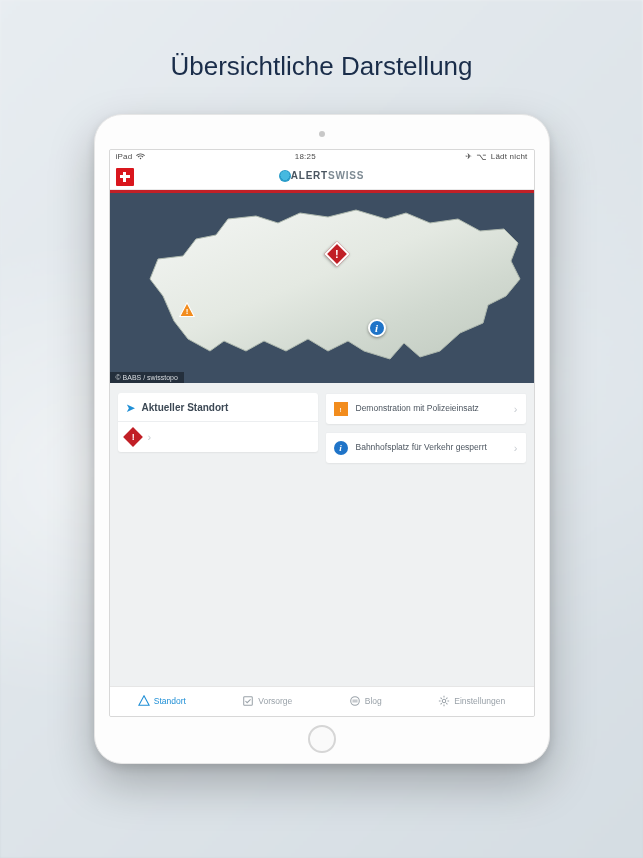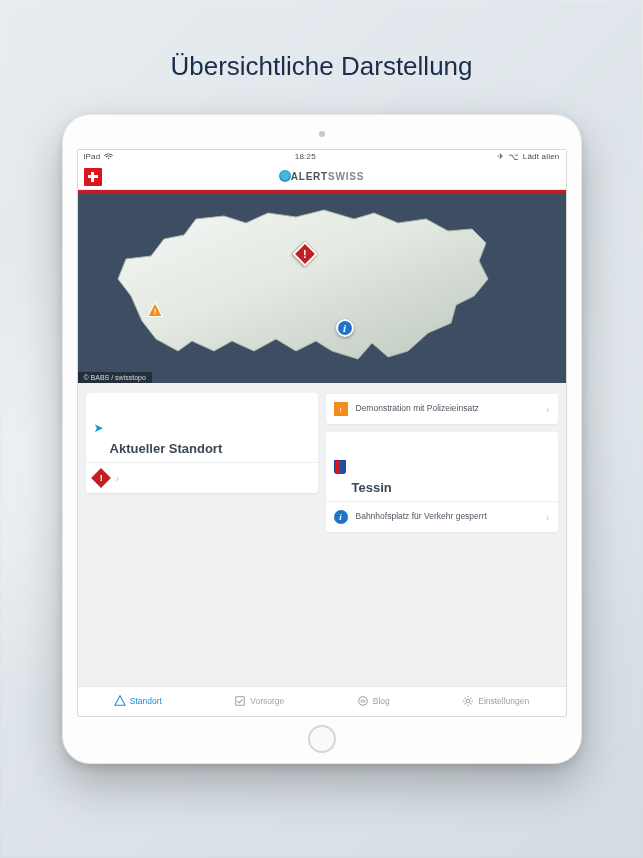--- a/index.html
+++ b/index.html
@@ -25,21 +25,21 @@
     padding: 50px 20px 30px;
     color: #1a2d4a;
     font-size: 26px;
     line-height: 1.3;
     font-weight: 400;
   }
 
   
   .ipad {
     position: relative;
-    width: 520px;
+    width: 456px;
     height: 650px;
     margin: 0 auto 0;
     background: #fdfdfd;
     border-radius: 28px;
     box-shadow: 0 20px 45px rgba(0,0,0,.25), 0 4px 10px rgba(0,0,0,.12);
     border: 1px solid #e6e6e6;
     padding-left: 12px;
   }
   .ipad::before { 
     content: ""; position: absolute; top: 16px; left: 50%; transform: translateX(-50%);
@@ -73,21 +73,21 @@
   .swiss-flag {
     position: absolute; left: 6px; top: 4px; width: 18px; height: 18px;
     background: #d9161d; border-radius: 1px;
     display: flex; align-items: center; justify-content: center;
   }
   .swiss-flag::before, .swiss-flag::after {
     content: ""; position: absolute; background: #fff;
   }
   .swiss-flag::before { width: 10px; height: 3px; }
   .swiss-flag::after  { width: 3px; height: 10px; }
-  .brand { display: flex; align-items: center; }
+  .brand { display: flex; }
   .brand-icon {
     width: 12px; height: 12px; border-radius: 50%;
     background: radial-gradient(circle at 50% 45%, #46b9e0 50%, #2a9cc9 52%);
     position: relative;
   }
   .brand-text { font-size: 10px; font-weight: 600; color: #7d8a93; letter-spacing: .8px; }
   .brand-text b { color: #4a5560; font-weight: 700; }
   .red-strip { height: 3px; background: #c11f26; }
 
   
@@ -105,21 +105,21 @@
   .marker-red span { transform: rotate(-45deg); }
   .marker-orange { background: #f28c1d; top: 108px; left: 68px; }
   .marker-orange svg { width: 16px; height: 16px; }
   .marker-blue   { background: #1f74c8; border-radius: 50%; top: 126px; left: 258px; font-family: Georgia, serif; font-style: italic; font-size: 11px; }
 
   
   .body-area { flex: 1; background: #eff1f2; padding: 10px 8px; display: flex; gap: 8px; }
   .col { flex: 1; display: flex; flex-direction: column; gap: 8px; }
   .card { background: #fff; border-radius: 3px; box-shadow: 0 1px 2px rgba(0,0,0,.06); }
   .card-head { display: flex; align-items: center; gap: 6px; padding: 8px 8px 6px; }
-  .card-head-title { font-size: 13px; font-weight: 600; color: #3c4854; margin-top: 40px; }
+  .card-head-title { font-size: 10px; font-weight: 600; color: #3c4854; }
   .loc-icon { color: #1f8fd6; font-size: 12px; display: inline-block; transform: rotate(0deg);}
   .canton-flag { width: 12px; height: 14px; border-radius: 0 0 3px 3px; position: relative; border: 1px solid rgba(0,0,0,.12);}
   .flag-vd { background: linear-gradient(180deg, #fff 0 50%, #2e9a42 50% 100%);}
   .flag-ti { background: linear-gradient(90deg, #d9161d 0 50%, #1f4fa8 50% 100%);}
   .card-divider { height: 1px; background: #eceef0; }
   .card-item { display: flex; align-items: center; gap: 8px; padding: 8px 8px; }
   .card-item-text { font-size: 8.5px; color: #4d5660; line-height: 1.3; flex: 1; }
   .chevron { color: #c7ccd1; font-size: 11px; }
   .mini-icon { width: 14px; height: 14px; flex: 0 0 14px; display:flex; align-items:center; justify-content:center; font-size:9px; font-weight:700; color:#fff; box-shadow:none; border:none;}
   .mini-red    { background:#c11f26; transform: rotate(45deg);}
@@ -153,21 +153,21 @@
       <div class="status-left">
         <span>iPad</span>
         <svg class="wifi-icon" viewBox="0 0 12 9">
             <path d="M6 8.3a1 1 0 100-2 1 1 0 000 2zm-3-2.6a4.2 4.2 0 016 0l.9-.9a5.5 5.5 0 00-7.8 0l.9.9zm-2-2a7 7 0 0110 0l.9-.9a8.3 8.3 0 00-11.8 0l.9.9z" fill="#4b4b4b"></path>
           </svg>
       </div>
       <div>18:25</div>
       <div class="status-right">
         <span>✈︎</span>
         <span style="font-size:9px;">⌥</span>
-        <span>Lädt allen</span>
+        <span>Lädt nicht</span>
       </div>
     </div>
 
     <div class="app-header">
       <div class="swiss-flag"></div>
       <div class="brand">
         <span class="brand-icon"></span>
         <span class="brand-text">
           <b>ALERT</b><span>SWISS</span>
         </span>
@@ -230,24 +230,20 @@
                   <path d="M10 2 L18.5 18 H1.5 Z" fill="#f28c1d"></path>
                   <text x="10" y="15" text-anchor="middle" font-size="9" font-weight="700" fill="#fff">!</text>
                 </svg>
             </div>
             <div class="card-item-text">Demonstration mit Polizeieinsatz</div>
             <span class="chevron">›</span>
           </div>
         </div>
 
         <div class="card">
-          <div class="card-head">
-            <span class="canton-flag flag-ti"></span>
-            <span class="card-head-title">Tessin</span>
-          </div>
           <div class="card-divider"></div>
           <div class="card-item">
             <div class="mini-icon mini-blue">i</div>
             <div class="card-item-text">Bahnhofsplatz für Verkehr gesperrt</div>
             <span class="chevron">›</span>
           </div>
         </div>
       </div>
     </div>
 

